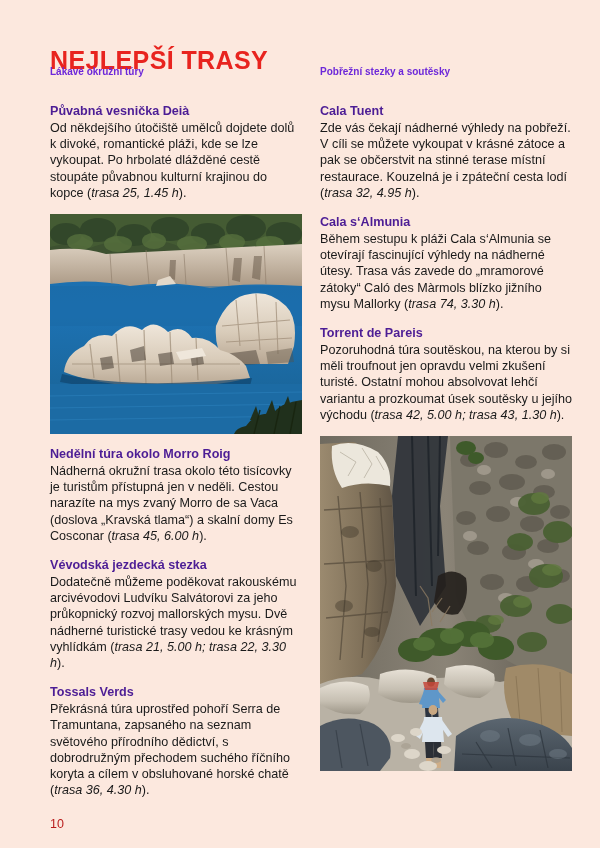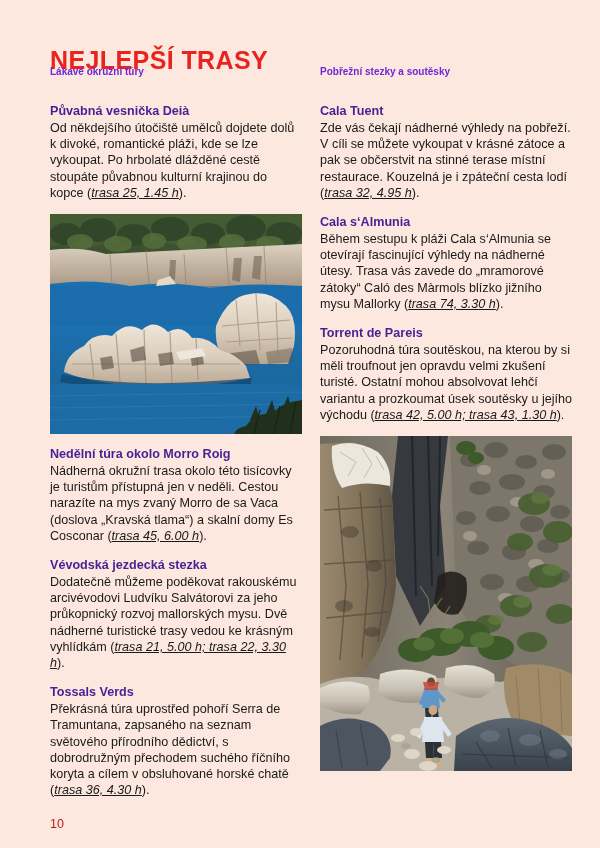--- a/index.html
+++ b/index.html
@@ -65,21 +65,21 @@
     line-height: 1.28;
   }
   .sec-body {
     font-size: 12.6px;
     line-height: 1.285;
     color: #1a1a1a;
     margin: 0;
     text-align: left;
     hyphens: manual;
   }
-  .sec-body i { font-style: italic; text-decoration: underline; }
+  .sec-body i { font-style: italic; }
 
   
   .photo {
     position: relative;
     width: 252px;
     overflow: hidden;
     background: #2a4a66;
     margin: 9px 0 12px 0;
   }
   .photo-left  { height: 220px; }

